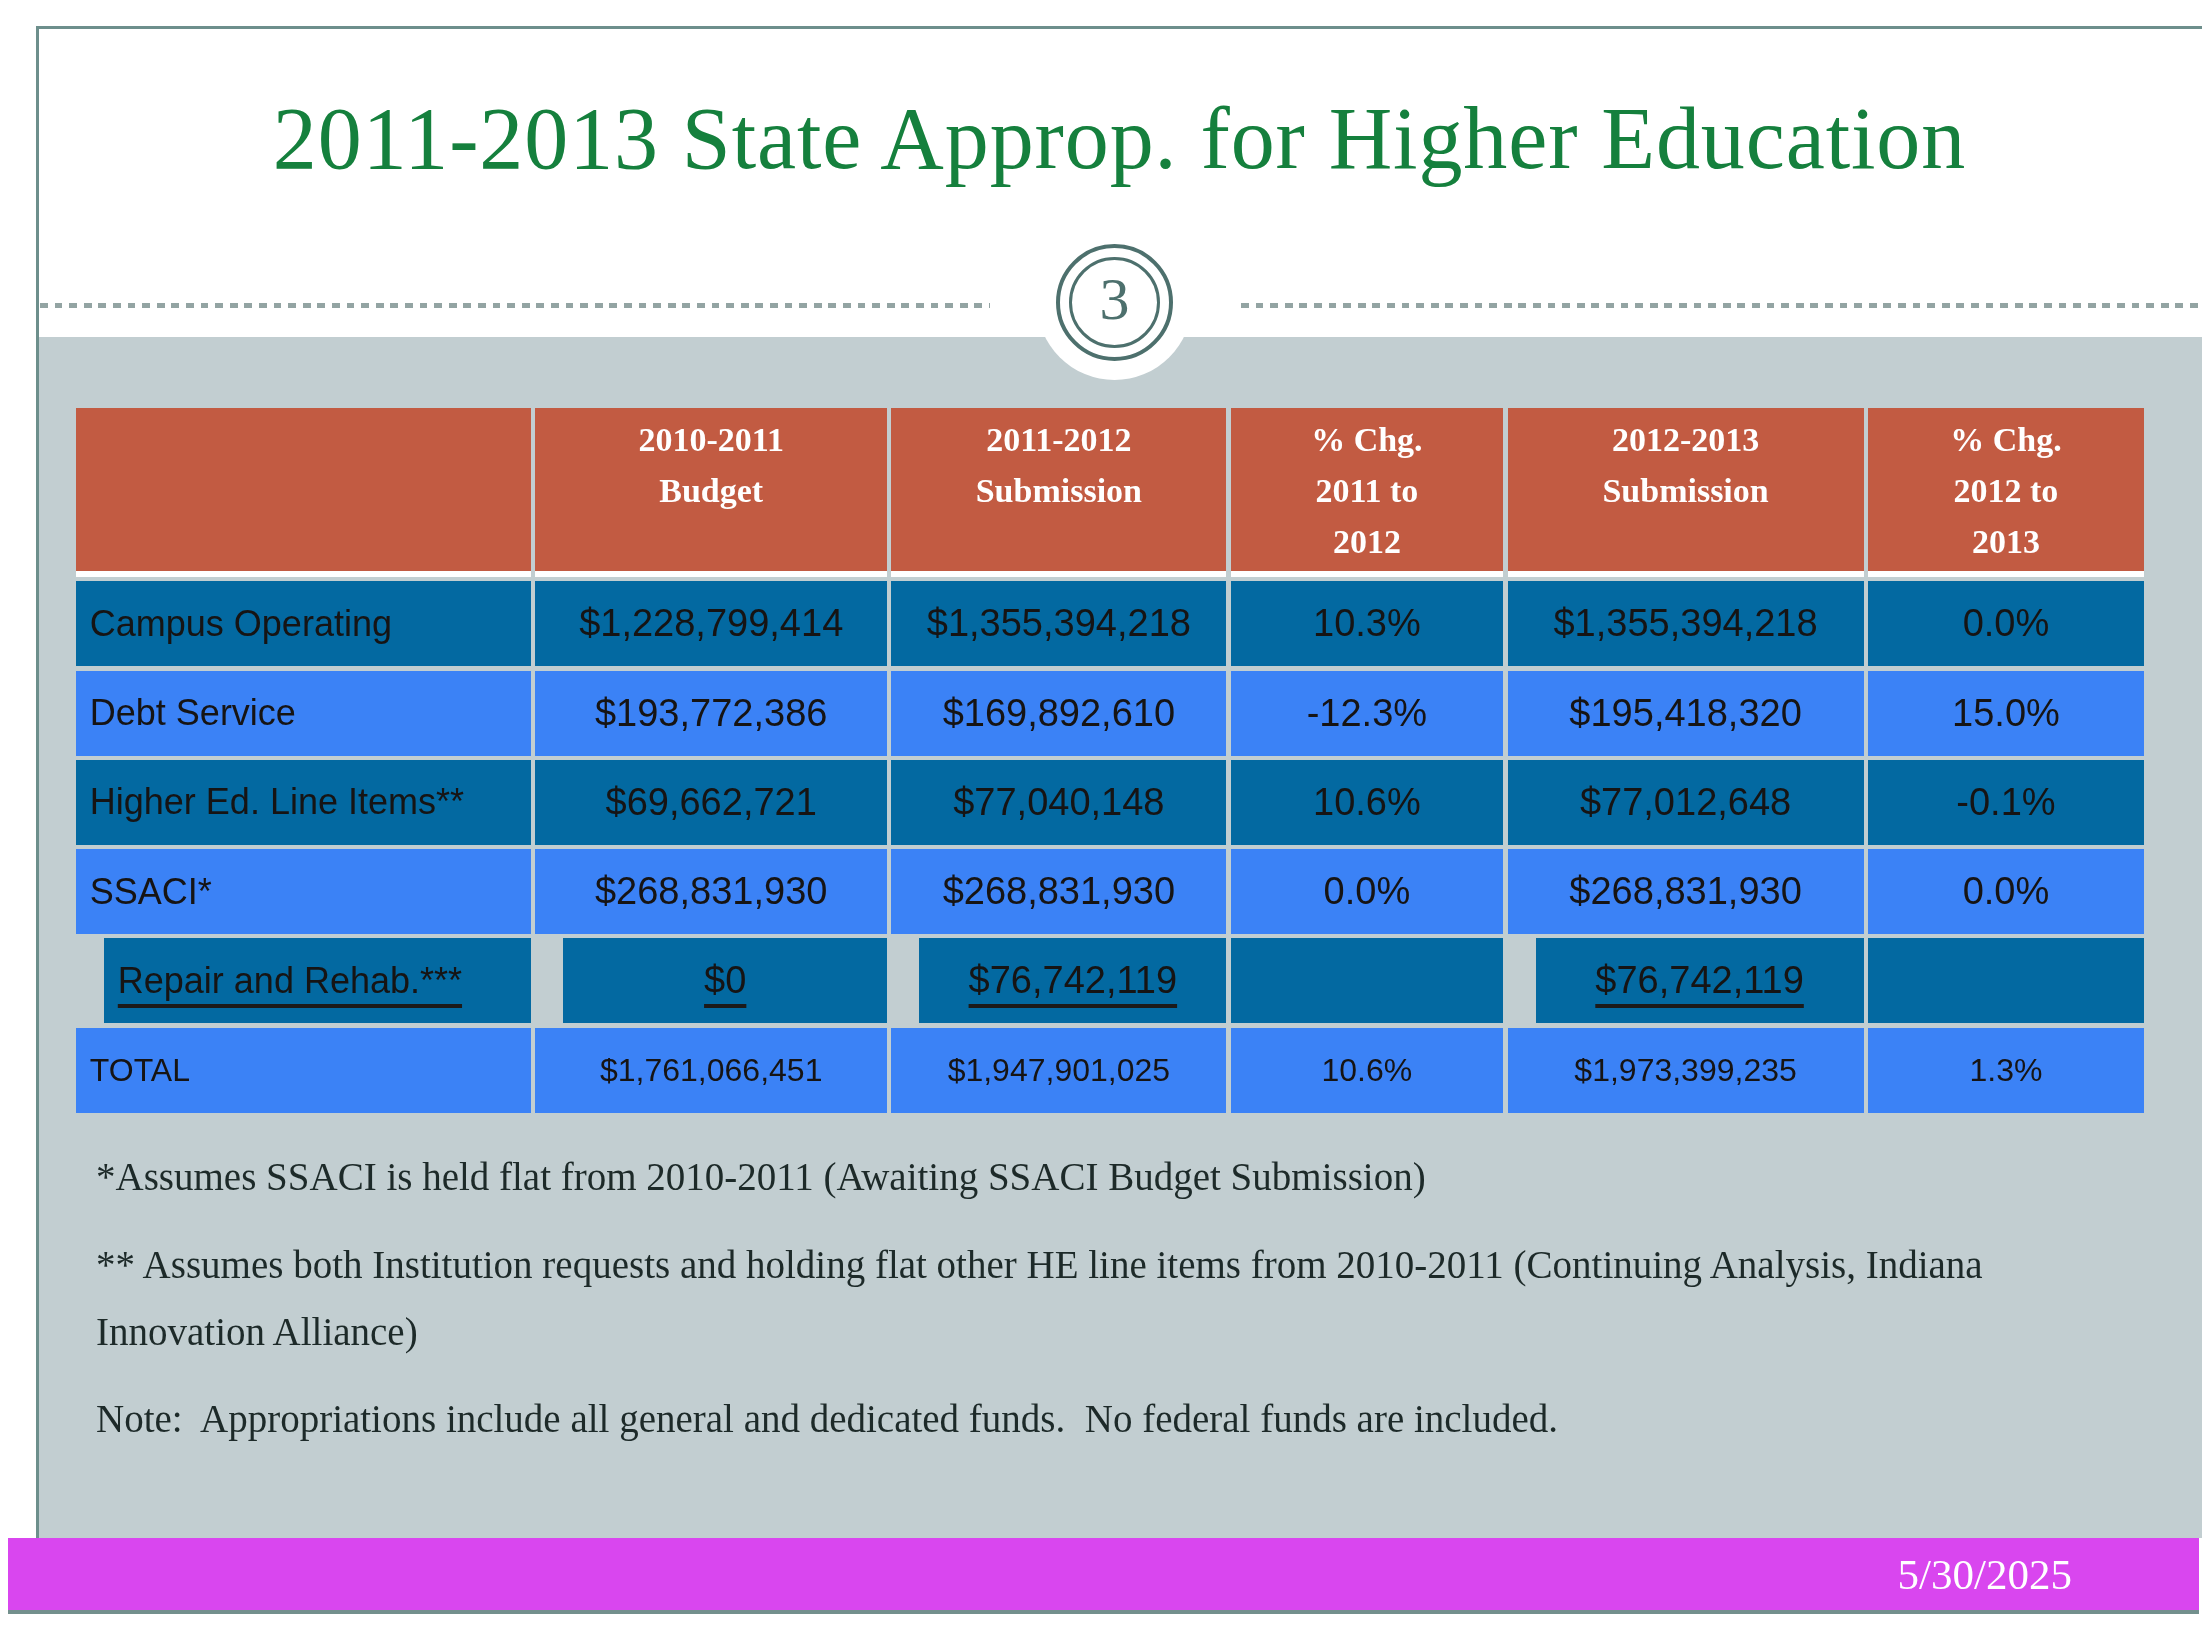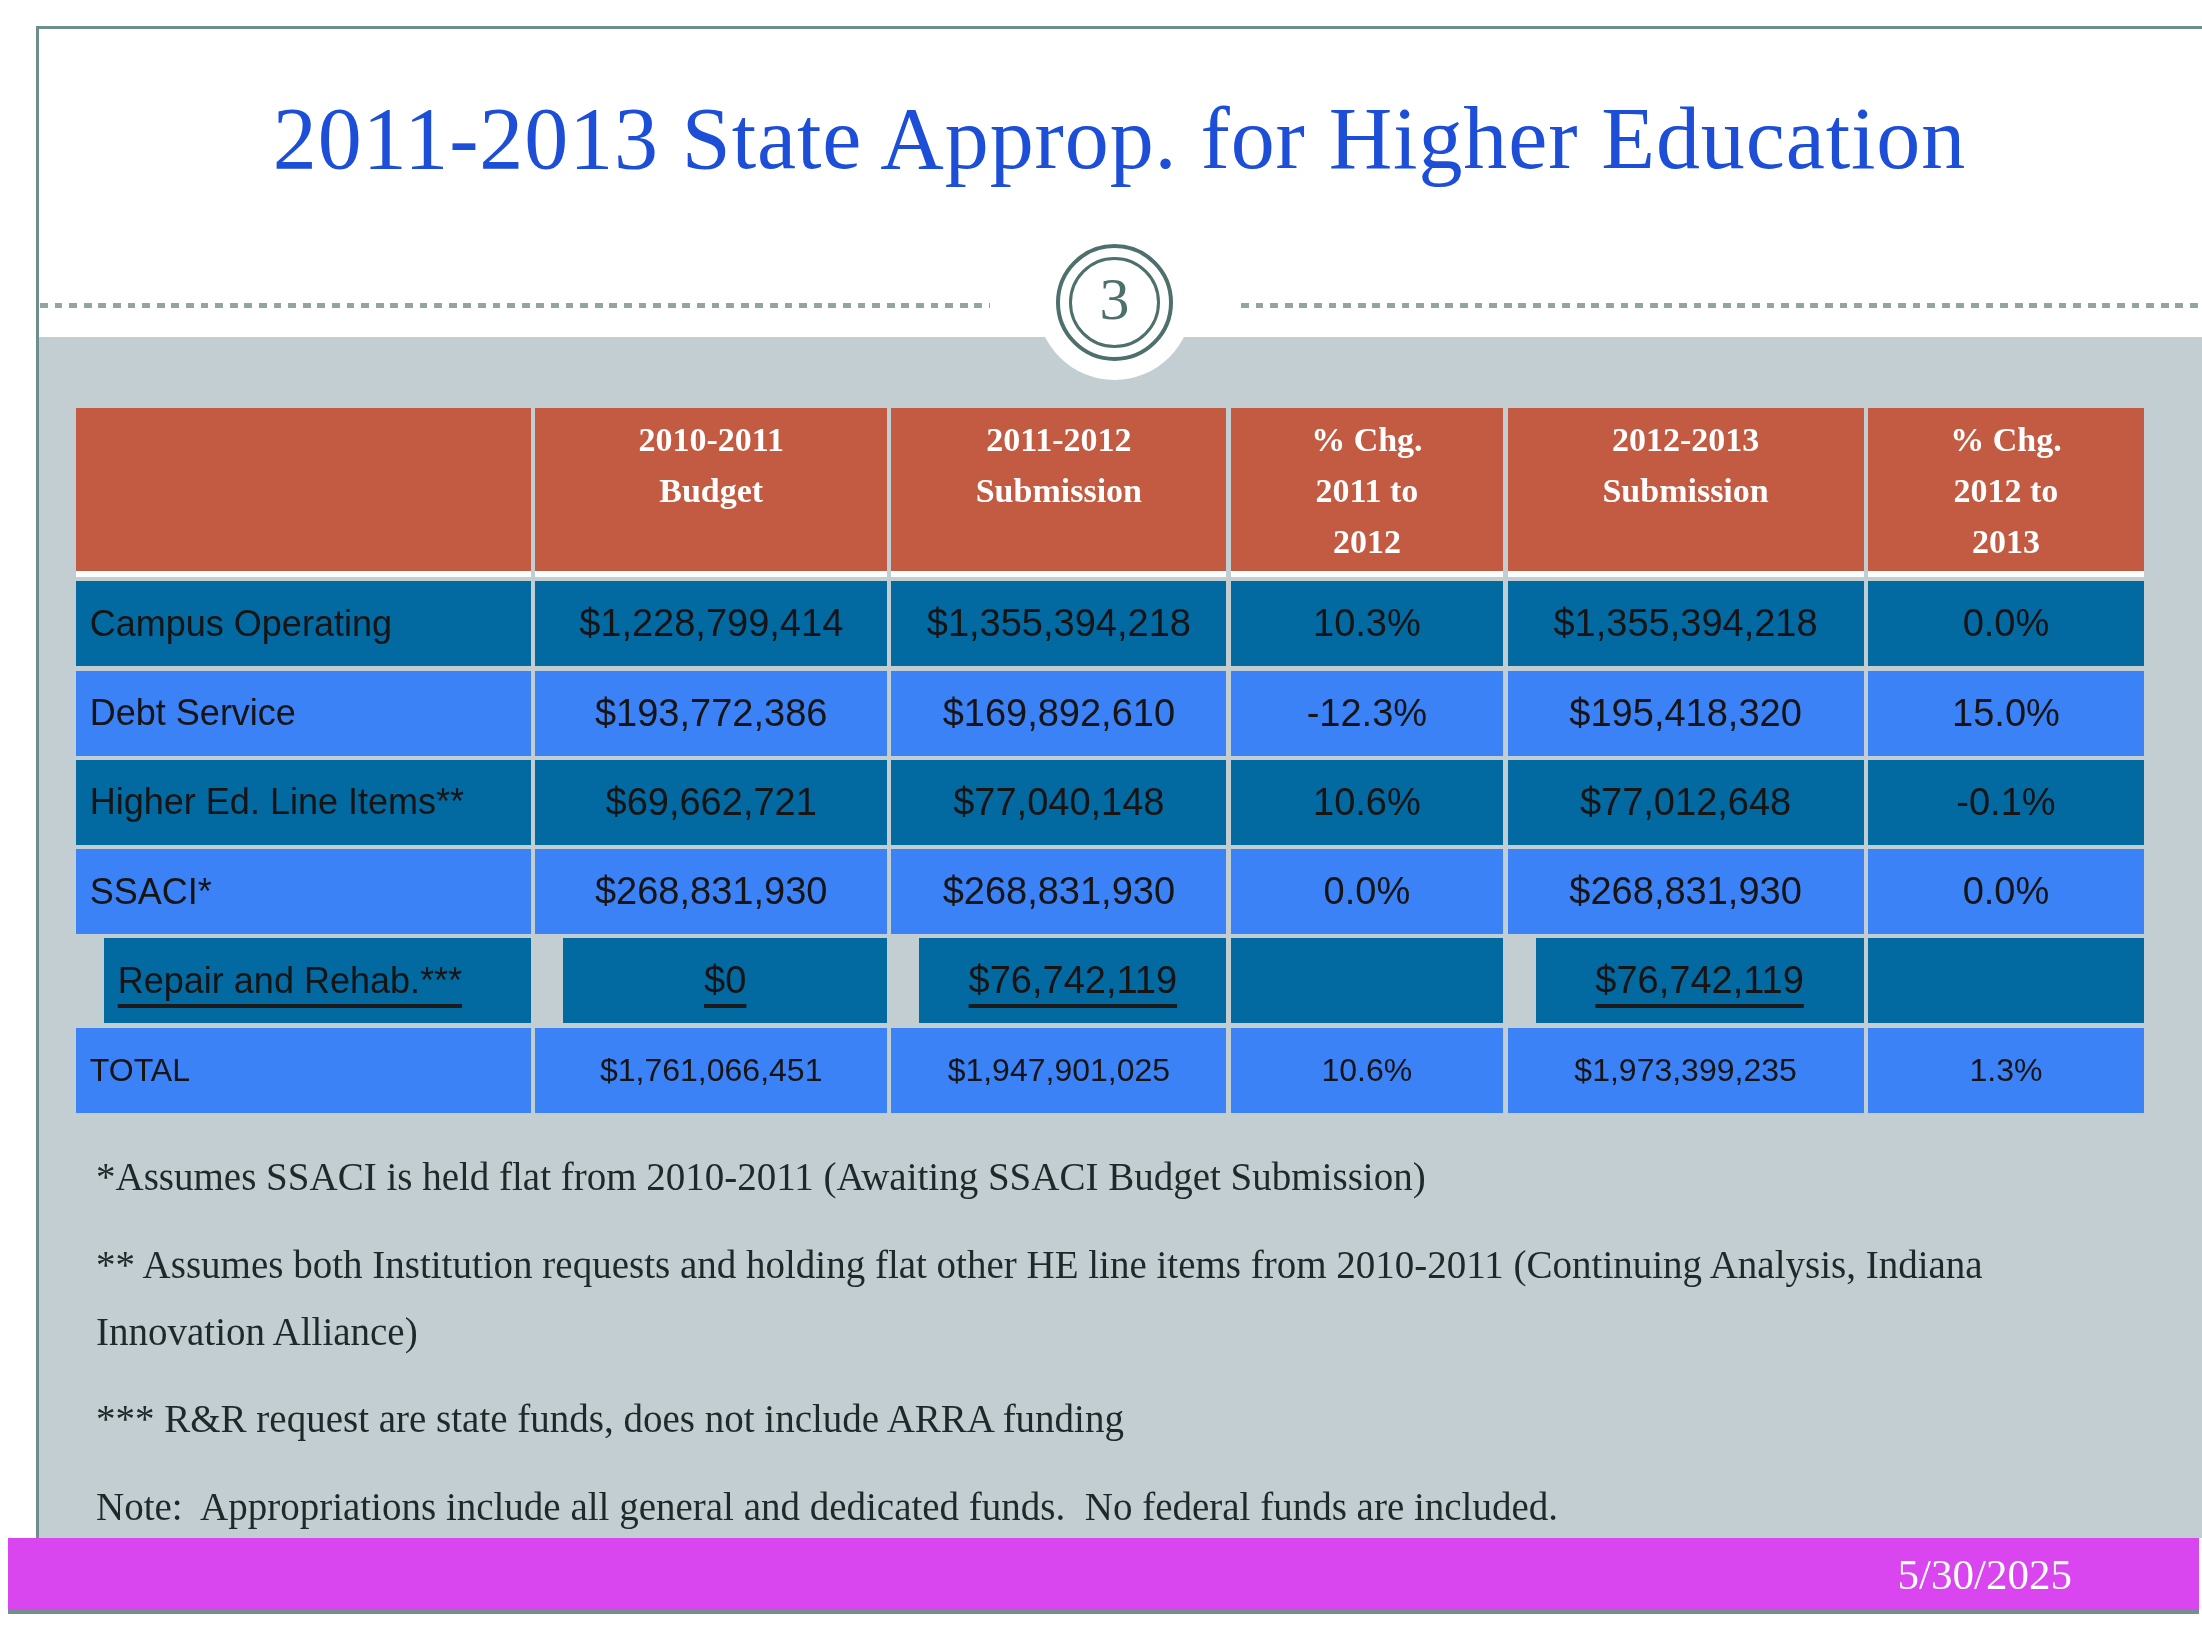--- a/index.html
+++ b/index.html
@@ -10,21 +10,21 @@
   }
 
   
   .frame-top  { position:absolute; left:36px; top:26px; right:0; height:2.6px; background:#6d8f8c; }
   .frame-left { position:absolute; left:36px; top:26px; width:2.6px; height:1513px; background:#6d8f8c; }
 
   
   .title {
     position:absolute; left:36px; right:0; top:52px; height:172px;
     display:flex; align-items:center; justify-content:center;
-    font-family:"Liberation Serif", serif; font-size:88px; color:#1d4ed8;
+    font-family:"Liberation Serif", serif; font-size:88px; color:#15803d;
     letter-spacing:0.9px;
   }
 
   
   .dots {
     position:absolute; top:303px; height:5.2px;
     background:repeating-linear-gradient(90deg,#93a4a3 0 7.7px, transparent 7.7px 14.6px);
   }
   .dots.left  { left:40px; width:950px; }
   .dots.right { left:1241px; right:0; }
@@ -171,20 +171,19 @@
     <div class="c">$1,947,901,025</div>
     <div class="c">10.6%</div>
     <div class="c">$1,973,399,235</div>
     <div class="c">1.3%</div>
   </div>
 </div>
 
 <div class="footnotes">
   <p>*Assumes SSACI is held flat from 2010-2011 (Awaiting SSACI Budget Submission)</p>
   <p>** Assumes both Institution requests and holding flat other HE line items from 2010-2011 (Continuing Analysis, Indiana Innovation Alliance)</p>
-  <p>*** R&amp;R request are state funds, does not include ARRA funding</p>
   <p>Note:  Appropriations include all general and dedicated funds.  No federal funds are included.</p>
 </div>
 
 <div class="footer-bar">
   <span class="date">5/30/2025</span>
 </div>
 
 
 </body></html>

